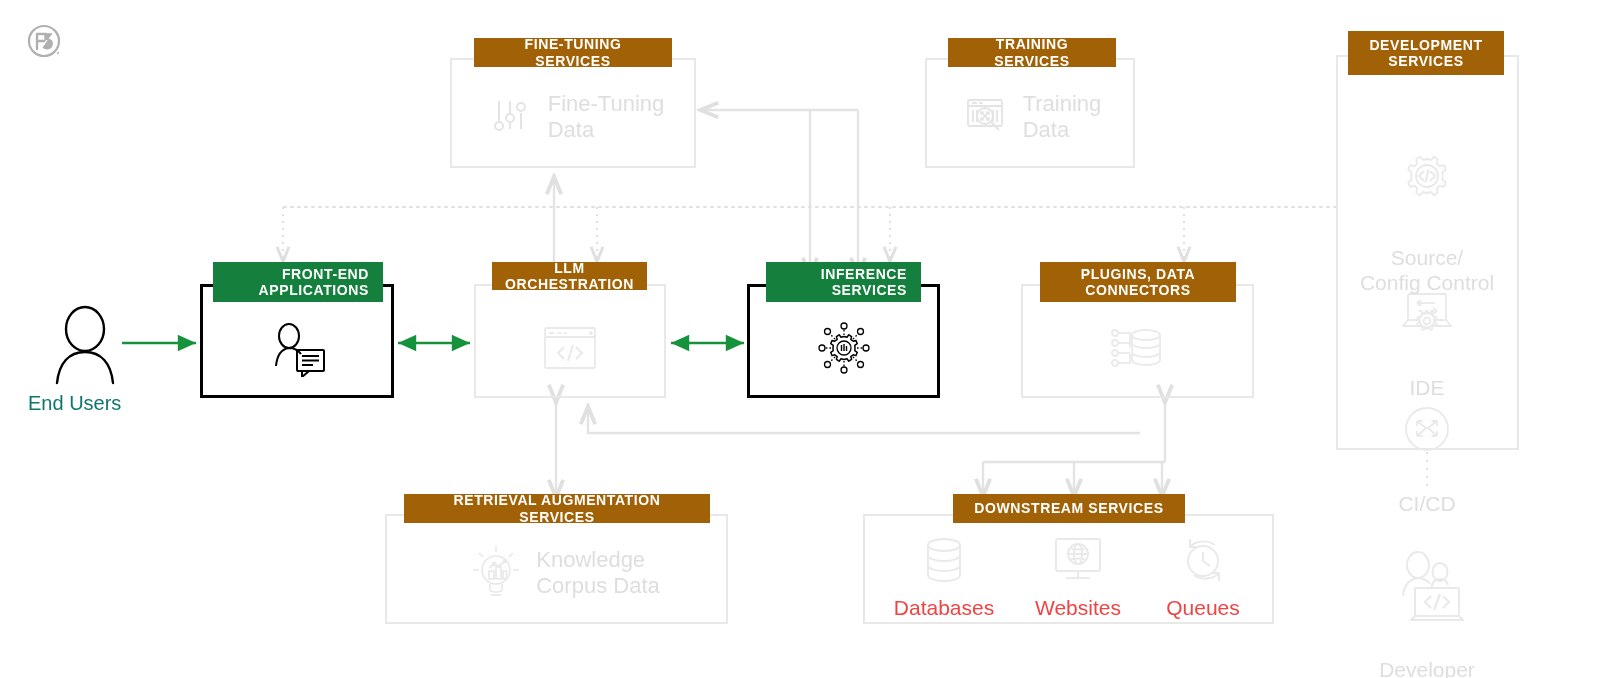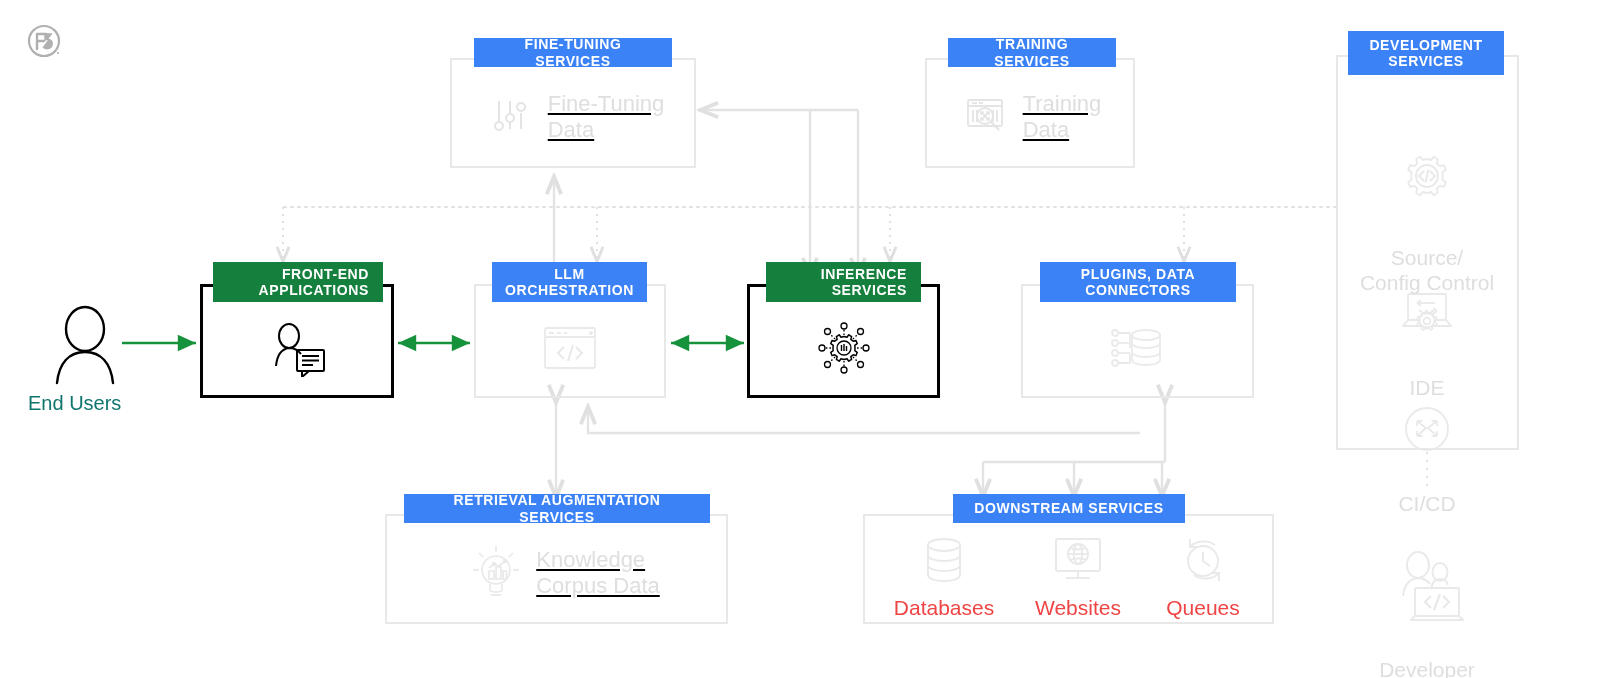--- a/index.html
+++ b/index.html
@@ -48,30 +48,29 @@
     align-items: center;
     justify-content: center;
     text-align: center;
     font-weight: bold;
     letter-spacing: 0.6px;
     line-height: 1.15;
     color: #ffffff;
     padding: 5px 14px;
     z-index: 5;
   }
-  .box-title.grey { background: #3b82f6; }
+  .box-title.grey { background: #a16207; }
   .box-title.dark { background: #15803d; text-align: right; }
 
   .box-body {
     position: absolute;
     display: flex;
     align-items: center;
     justify-content: center;
     gap: 14px;
-    text-decoration: underline;
   }
   .box-label {
     font-size: 22px;
     color: #dedede;
     line-height: 1.2;
     white-space: pre-line;
   }
   .icon-grey  { color: #e4e4e4; }
   .icon-dark  { color: #000000; }
 
@@ -228,21 +227,21 @@
         <rect x="29" y="31" width="27" height="21" rx="1"></rect>
         <path d="M34 52 L34 58 L41 52" stroke-linejoin="round"></path>
         <line x1="34" y1="37" x2="51" y2="37"></line>
         <line x1="34" y1="41.5" x2="51" y2="41.5"></line>
         <line x1="34" y1="46" x2="45" y2="46"></line>
       </svg>
     </span>
   </div>
 
   <div class="box grey" style="left:474px; top:284px; width:192px; height:114px;"></div>
-  <div class="box-title grey" style="left:492px; top:262px; width:155px; height:40px; font-size:14px;">LLM
+  <div class="box-title grey" style="left:492px; top:262px; width:155px; height:28px; font-size:14px;">LLM
 ORCHESTRATION</div>
   <div class="box-body" style="left:474px; top:312px; width:192px; height:76px;">
     <span class="icon-grey">
       <svg width="54" height="44" viewBox="0 0 54 44" fill="none" stroke="#e9e9e9" stroke-width="1.8">
         <rect x="2" y="2" width="50" height="40" rx="1.5"></rect>
         <line x1="2" y1="11" x2="52" y2="11"></line>
         <line x1="6" y1="7" x2="11" y2="7"></line>
           <line x1="14" y1="7" x2="18" y2="7"></line>
           <line x1="21" y1="7" x2="24" y2="7"></line>
         <circle cx="48" cy="7" r="1" fill="#e9e9e9"></circle>

